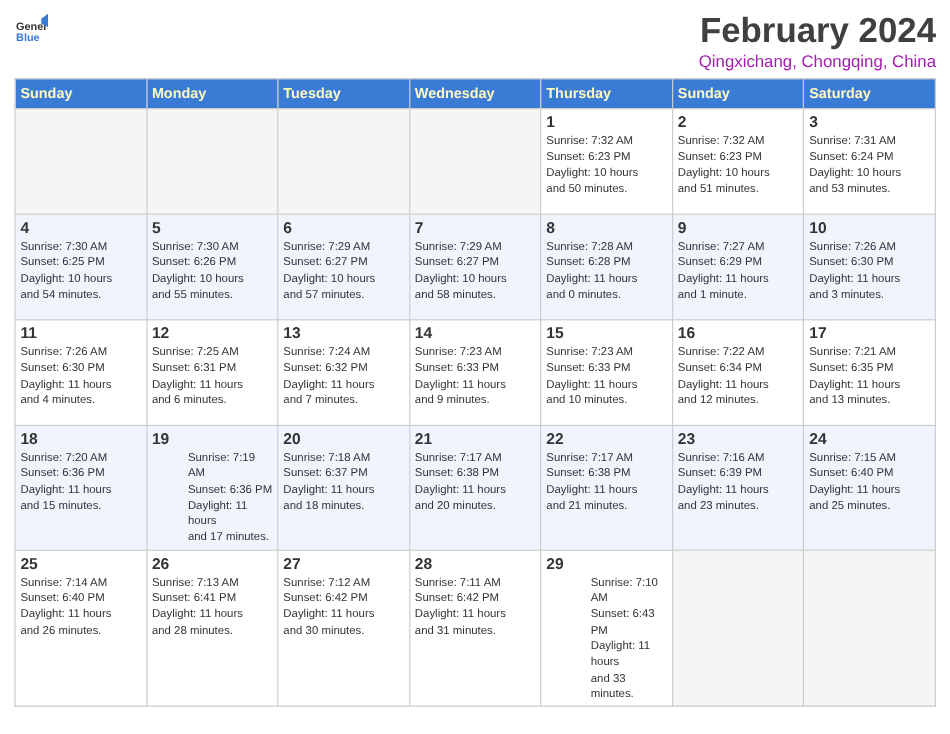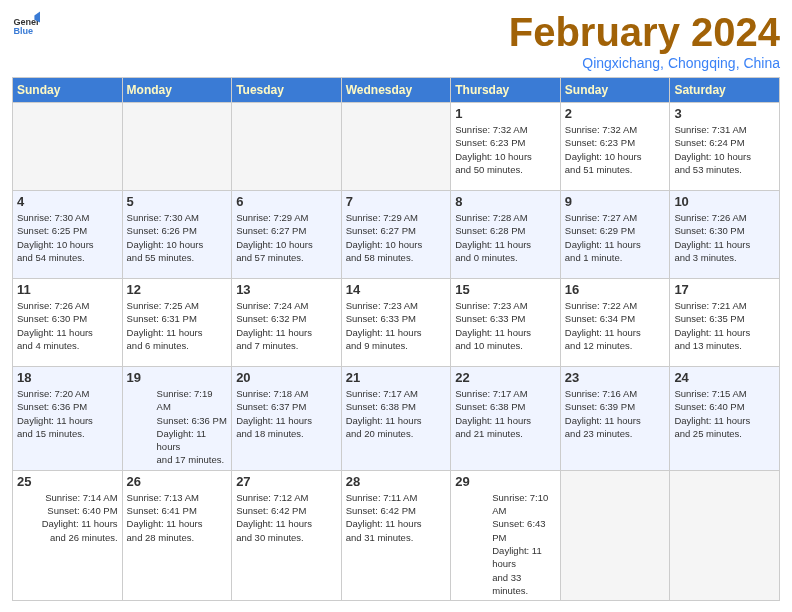--- a/index.html
+++ b/index.html
@@ -27,27 +27,27 @@
       gap: 4px;
     }
     .logo-icon {
       width: 28px;
       height: 28px;
     }
     .title-block {
       text-align: right;
     }
     .month-title {
-      font-size: 40px;
+      font-size: 29px;
       font-weight: bold;
-      color: #a16207;
+      color: #404040;
     }
     .location {
       font-size: 14px;
-      color: #3b82f6;
+      color: #a21caf;
     }
     .calendar {
       width: 100%;
       border-collapse: collapse;
       table-layout: fixed;
     }
     .calendar th {
       background: #3a7bd5;
       color: #fef9c3;
       font-size: 12px;
@@ -294,21 +294,21 @@
             <span class="day-number">24</span>
             <div class="day-info" style="white-space: pre-line;">Sunrise: 7:15 AM
 Sunset: 6:40 PM
 Daylight: 11 hours
 and 25 minutes.</div>
           </td>
         </tr>
         <tr>
           <td>
             <span class="day-number">25</span>
-            <div class="day-info" style="white-space: pre-line; text-align: right;">Sunrise: 7:14 AM
+            <div class="day-info" style="white-space: pre-line;">Sunrise: 7:14 AM
 Sunset: 6:40 PM
 Daylight: 11 hours
 and 26 minutes.</div>
           </td>
           <td>
             <span class="day-number">26</span>
             <div class="day-info" style="white-space: pre-line;">Sunrise: 7:13 AM
 Sunset: 6:41 PM
 Daylight: 11 hours
 and 28 minutes.</div>

